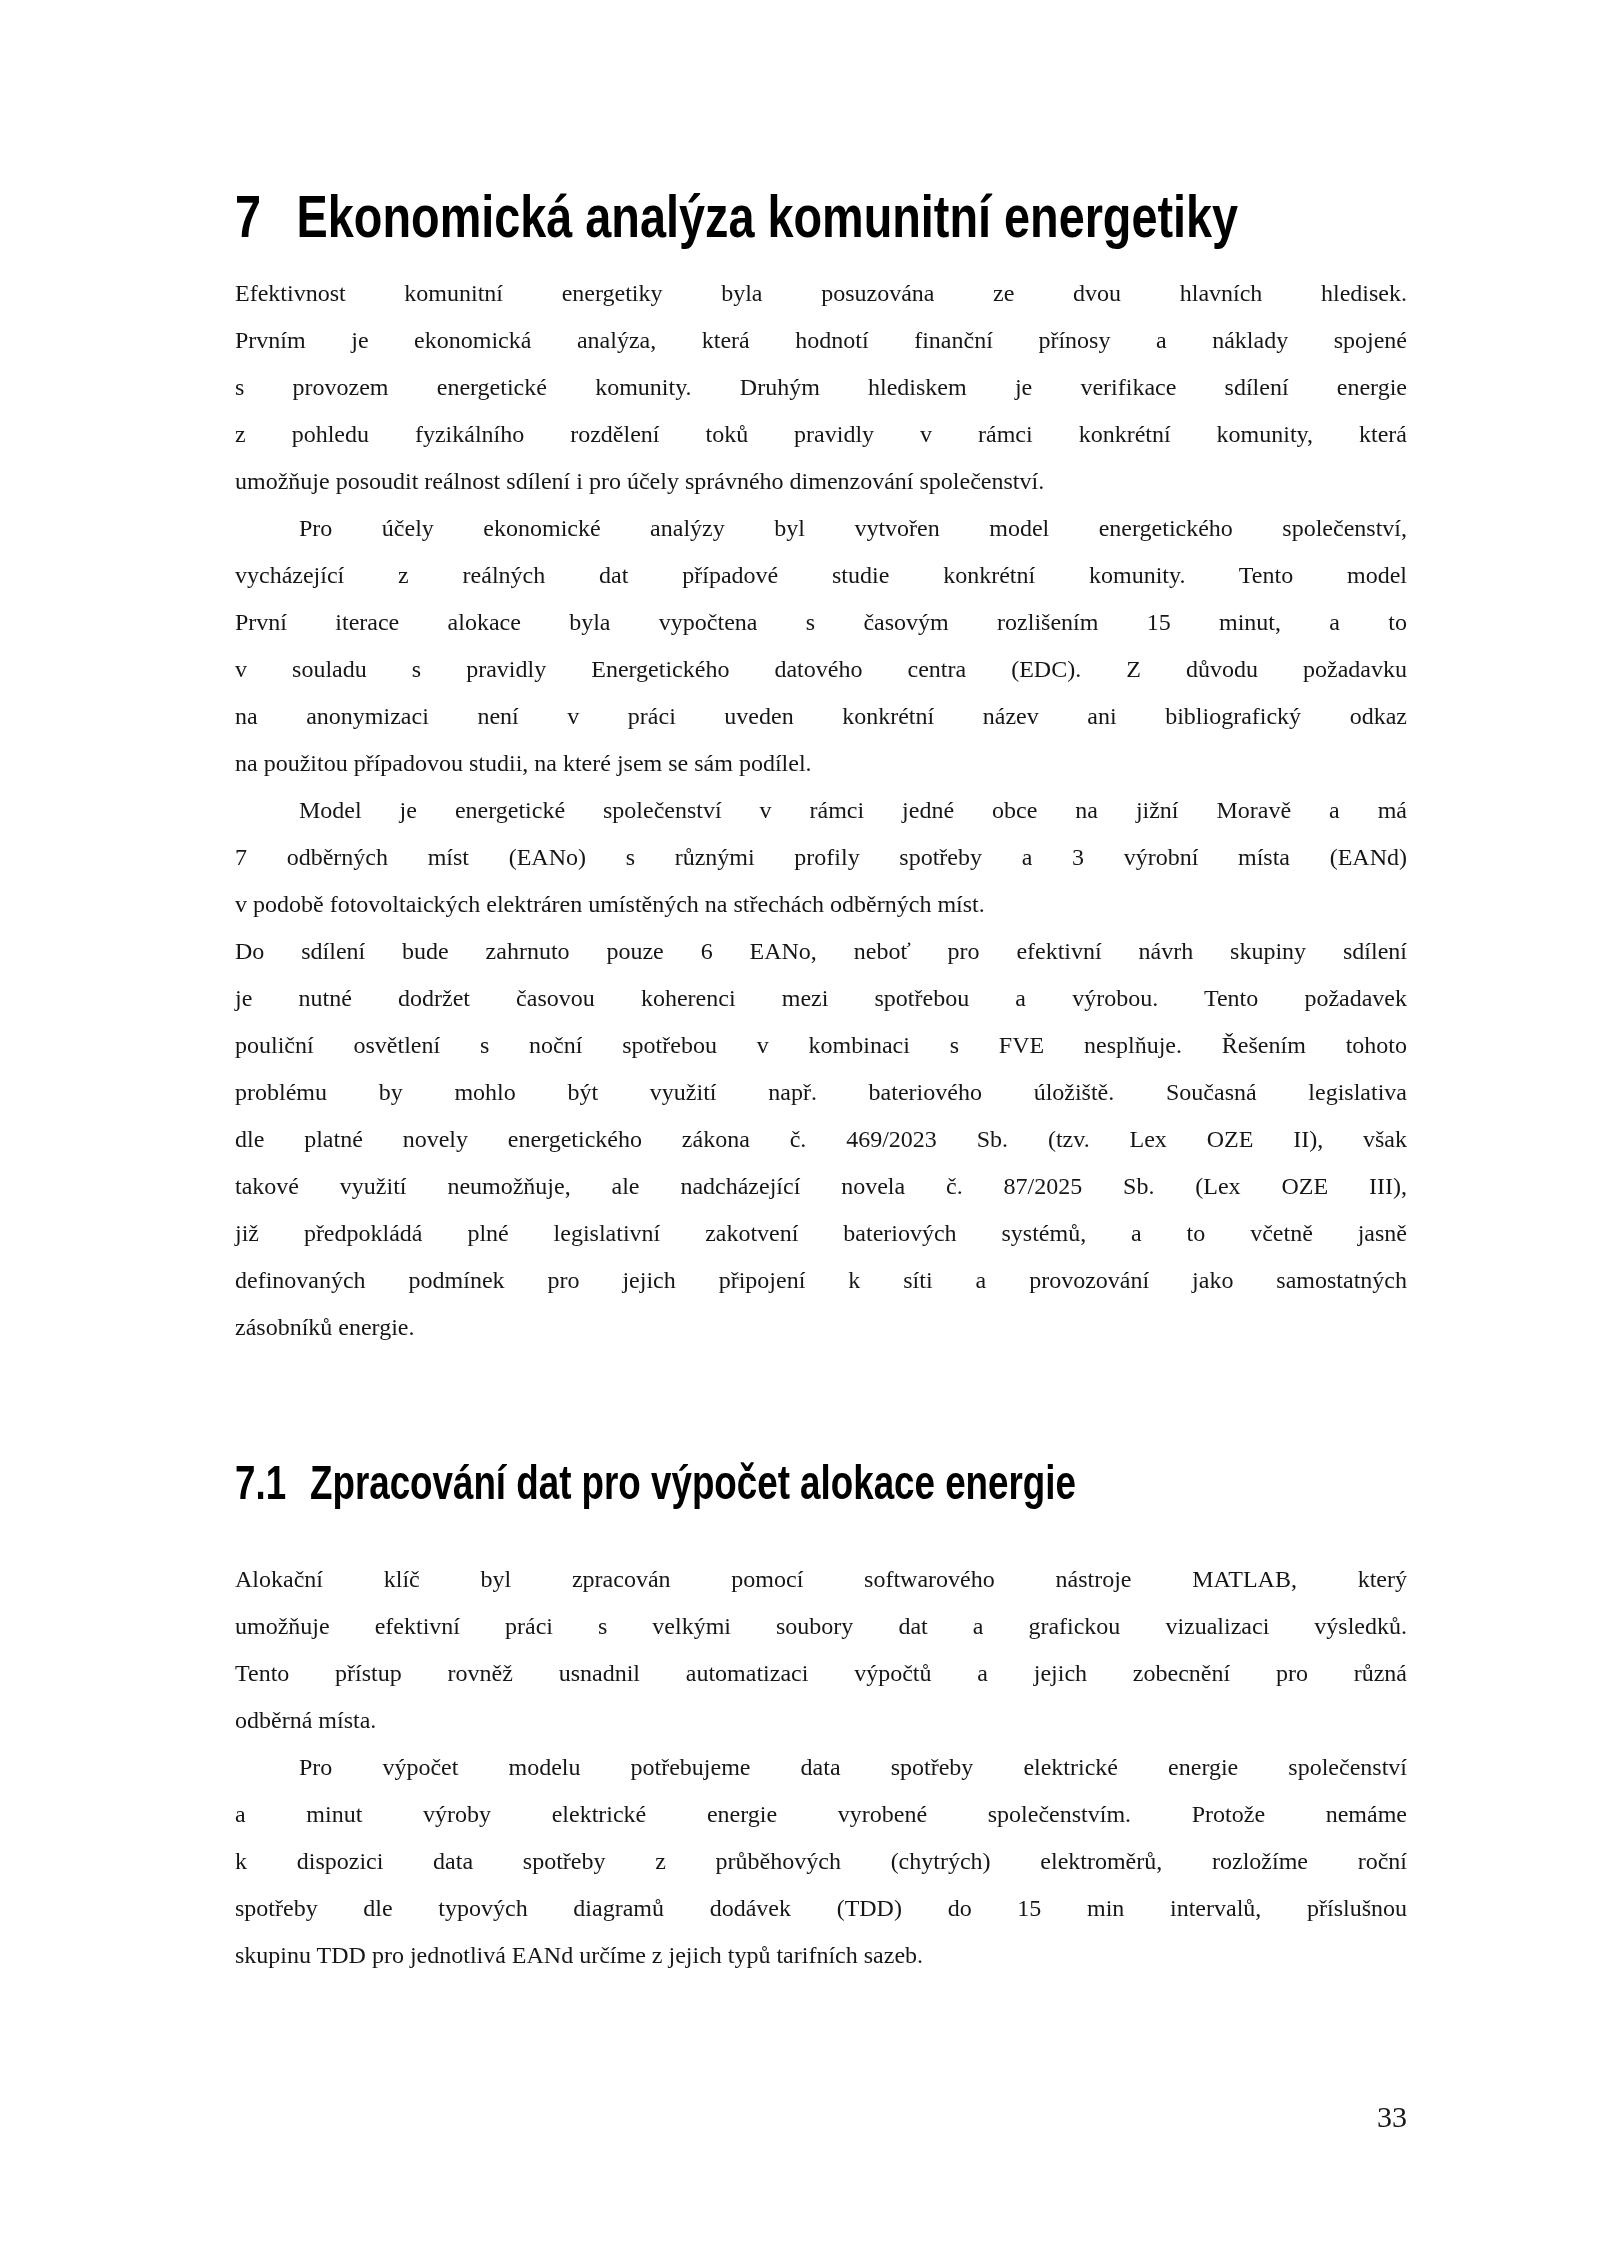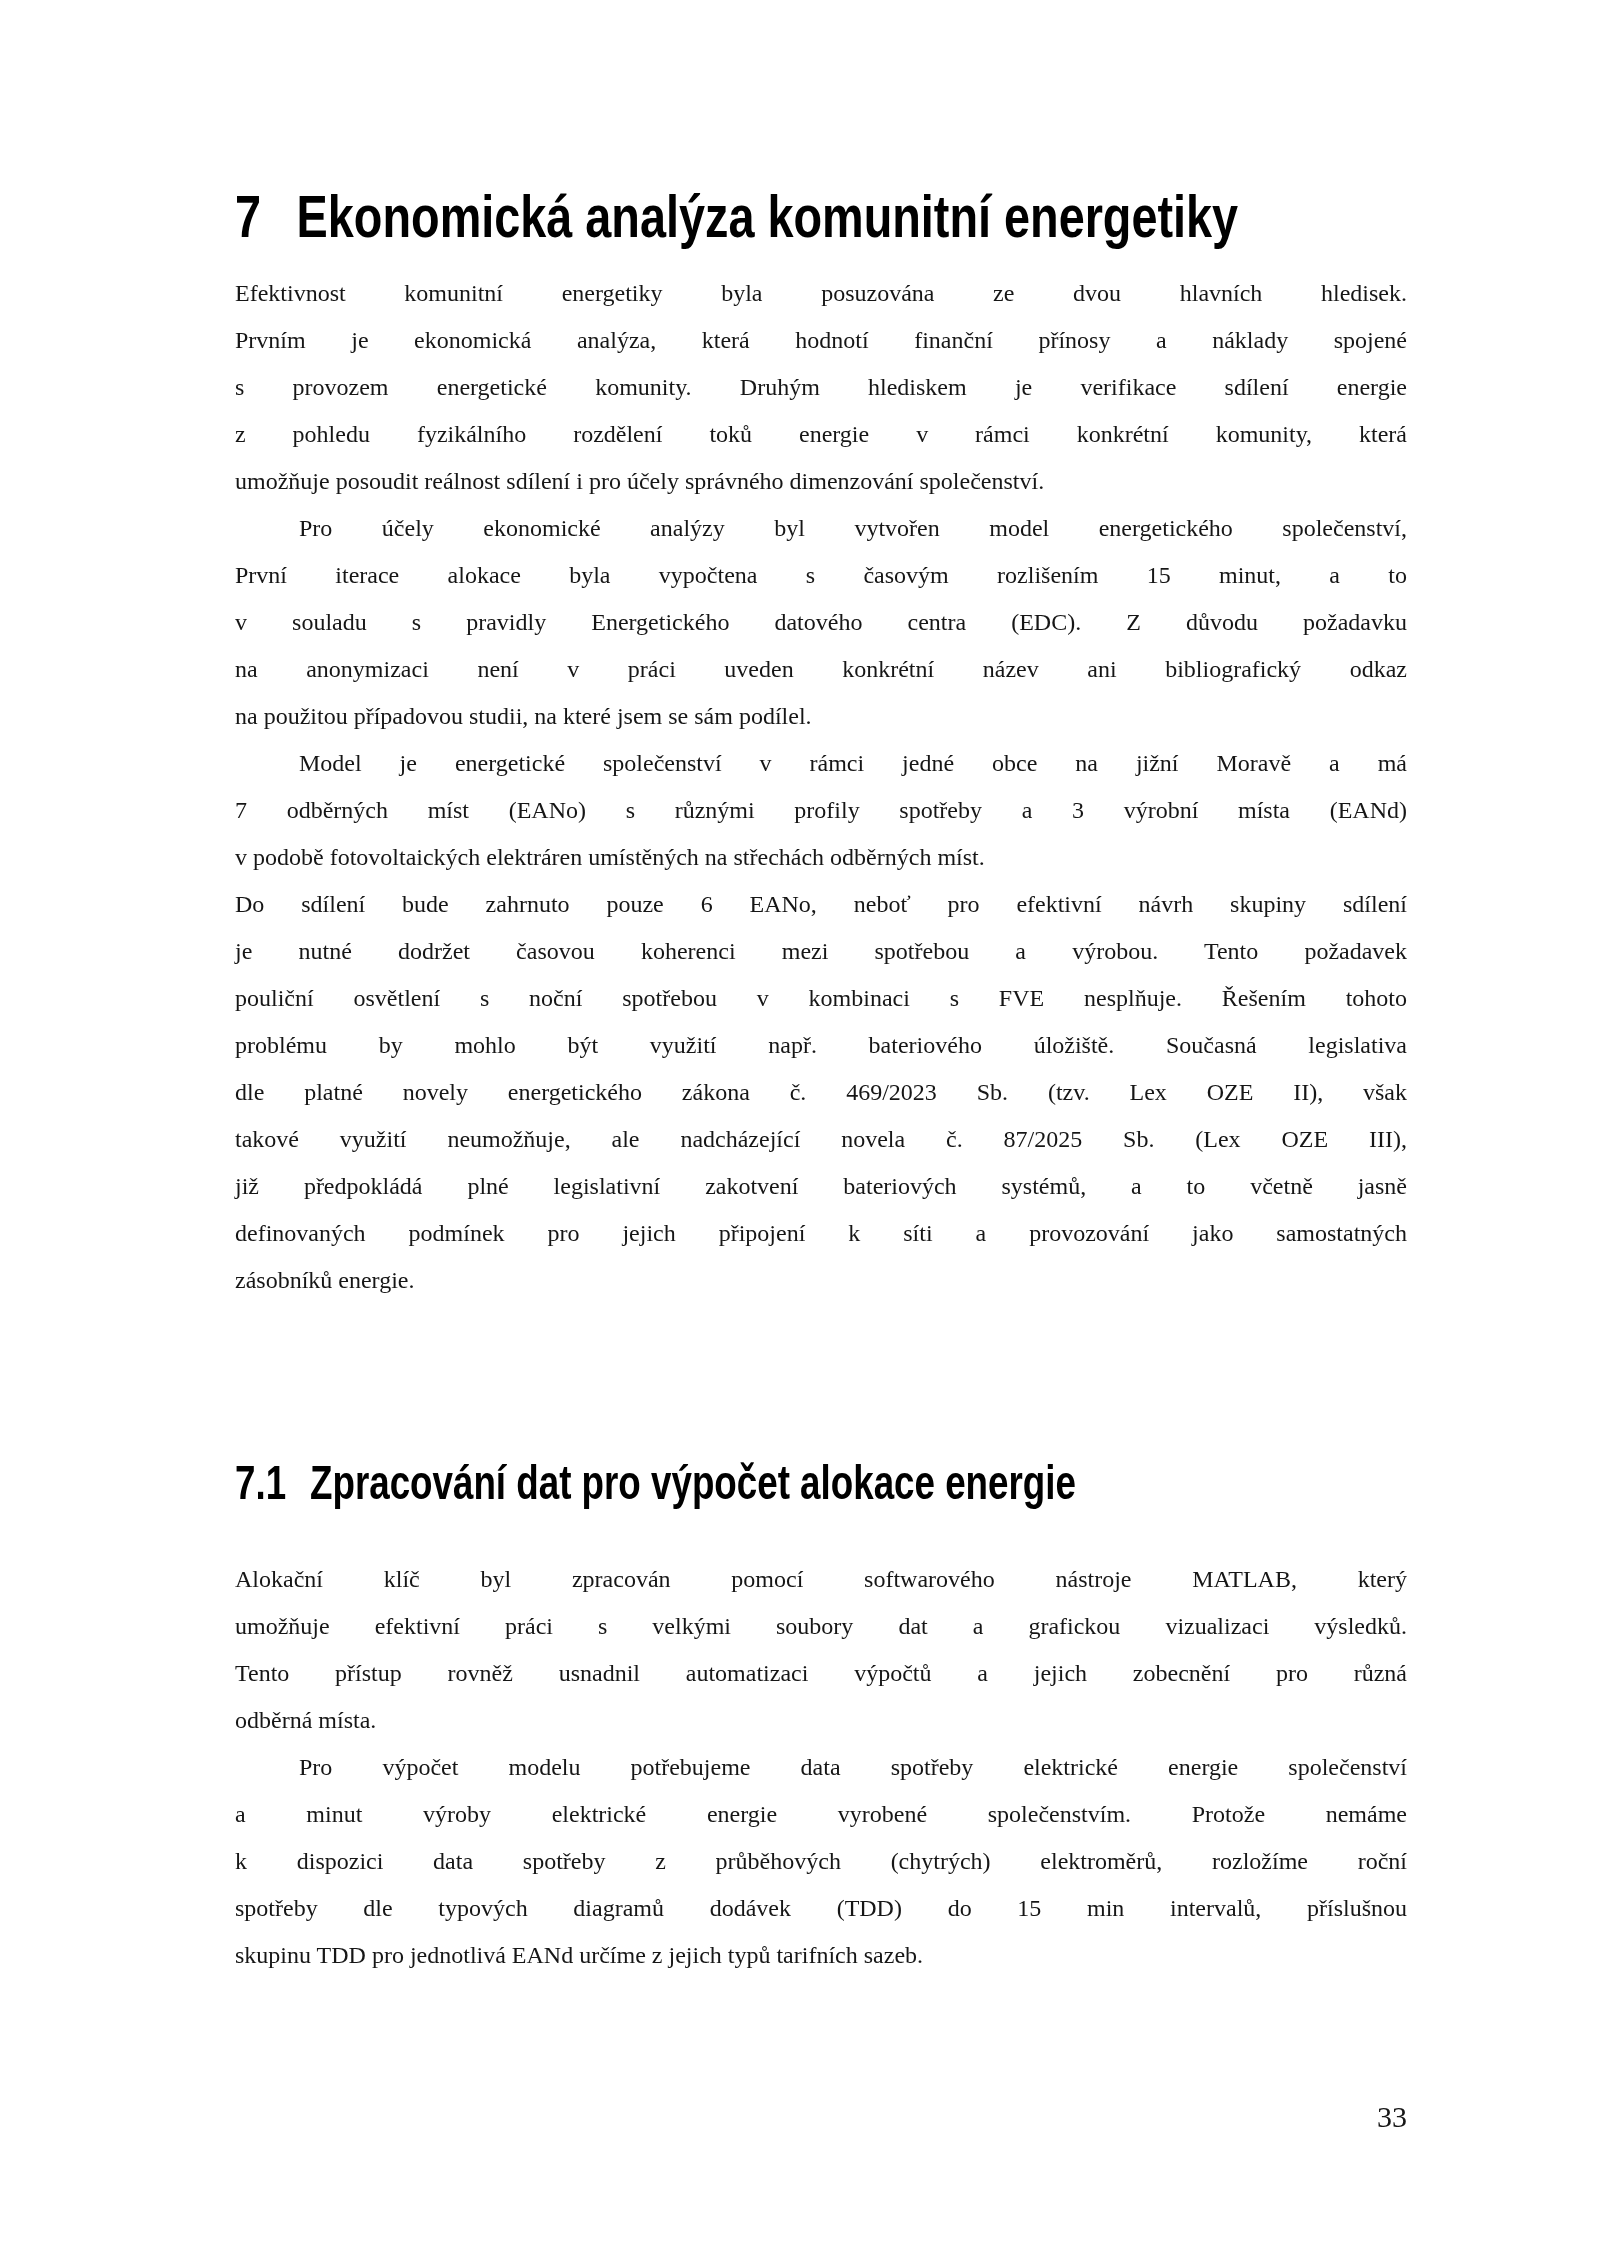--- a/index.html
+++ b/index.html
@@ -85,25 +85,26 @@
   <div class="heading sec-heading">
     <span class="h-num">7</span>
     <span class="h-title">Ekonomická analýza komunitní energetiky</span>
   </div>
 
   <div class="body-block block1">
       <div class="paragraph">
         <div class="line">Efektivnost komunitní energetiky byla posuzována ze dvou hlavních hledisek.</div>
         <div class="line">Prvním je ekonomická analýza, která hodnotí finanční přínosy a náklady spojené</div>
         <div class="line">s provozem energetické komunity.  Druhým hlediskem je verifikace sdílení energie</div>
-        <div class="line">z pohledu fyzikálního rozdělení toků energie v rámci konkrétní komunity, která</div>
+        <div class="line">z pohledu fyzikálního rozdělení toků pravidly v rámci konkrétní komunity, která</div>
         <div class="line last">umožňuje posoudit reálnost sdílení i pro účely správného dimenzování společenství.</div>
       </div>
       <div class="paragraph">
         <div class="line indent">Pro účely ekonomické analýzy byl vytvořen model energetického společenství,</div>
+        <div class="line">vycházející z reálných dat případové studie konkrétní komunity.  Tento model</div>
         <div class="line">První iterace alokace byla vypočtena s časovým rozlišením 15 minut, a to</div>
         <div class="line">v souladu s pravidly Energetického datového centra (EDC). Z důvodu požadavku</div>
         <div class="line">na anonymizaci není v práci uveden konkrétní název ani bibliografický odkaz</div>
         <div class="line last">na použitou případovou studii, na které jsem se sám podílel.</div>
       </div>
       <div class="paragraph">
         <div class="line indent">Model je energetické společenství v rámci jedné obce na jižní Moravě a má</div>
         <div class="line">7 odběrných míst (EANo) s různými profily spotřeby a 3 výrobní místa (EANd)</div>
         <div class="line last">v podobě fotovoltaických elektráren umístěných na střechách odběrných míst.</div>
       </div>

